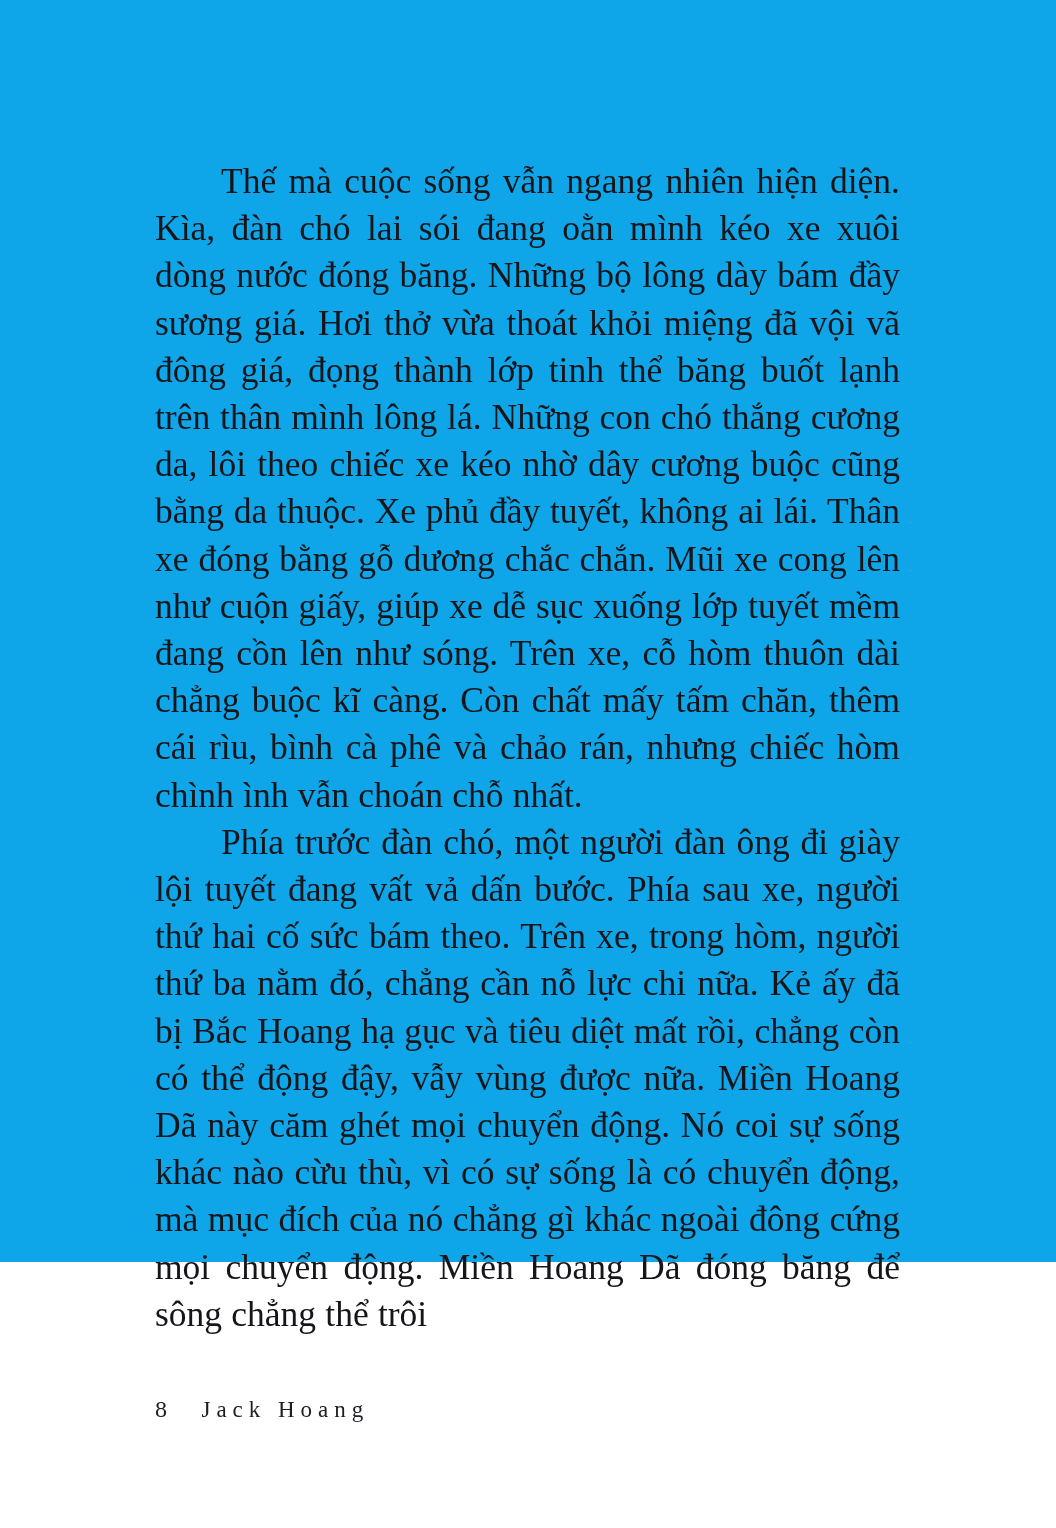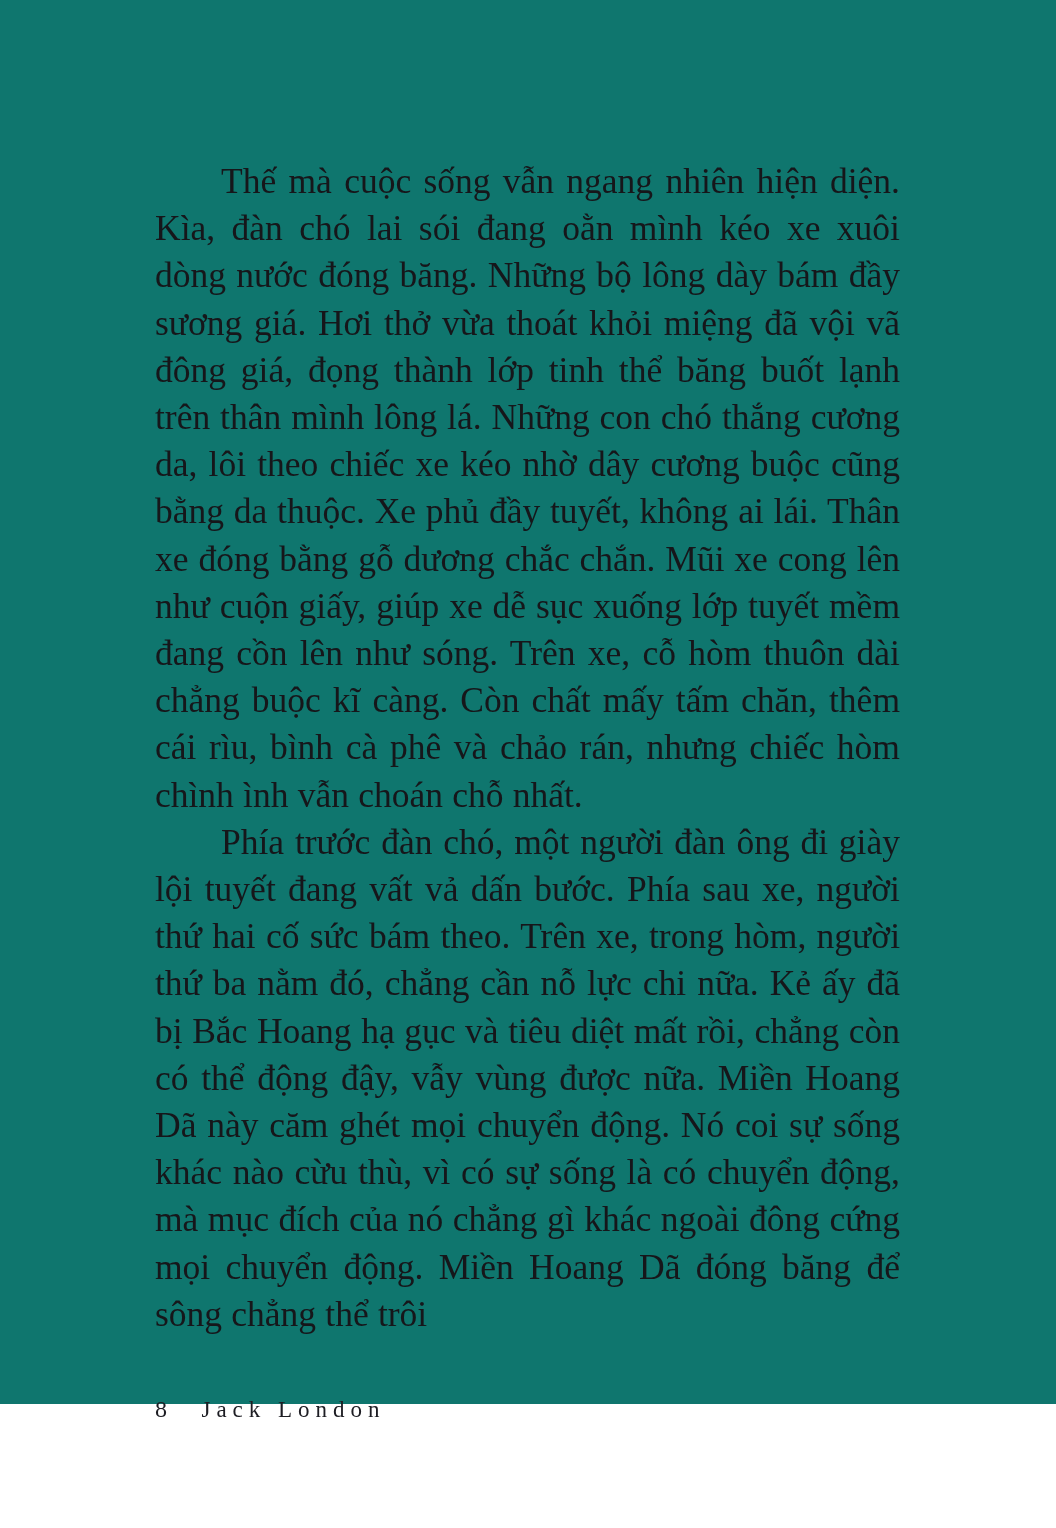--- a/index.html
+++ b/index.html
@@ -10,22 +10,22 @@
   body {
     background: #ffffff;
     width: 1056px;
     height: 1528px;
     overflow: hidden;
   }
 
   .page {
     position: relative;
     width: 1056px;
-    height: 1404px;
-    background: #0f766e;
+    height: 1262px;
+    background: #0ea5e9;
     box-sizing: border-box;
   }
 
   
   .text-block {
     position: absolute;
     left: 155px;
     top: 158px;
     width: 745px;
   }
@@ -76,16 +76,16 @@
   <div class="text-block">
 
     <p class="para">Thế mà cuộc sống vẫn ngang nhiên hiện diện. Kìa, đàn chó lai sói đang oằn mình kéo xe xuôi dòng nước đóng băng. Những bộ lông dày bám đầy sương giá. Hơi thở vừa thoát khỏi miệng đã vội vã đông giá, đọng thành lớp tinh thể băng buốt lạnh trên thân mình lông lá. Những con chó thắng cương da, lôi theo chiếc xe kéo nhờ dây cương buộc cũng bằng da thuộc. Xe phủ đầy tuyết, không ai lái. Thân xe đóng bằng gỗ dương chắc chắn. Mũi xe cong lên như cuộn giấy, giúp xe dễ sục xuống lớp tuyết mềm đang cồn lên như sóng. Trên xe, cỗ hòm thuôn dài chẳng buộc kĩ càng. Còn chất mấy tấm chăn, thêm cái rìu, bình cà phê và chảo rán, nhưng chiếc hòm chình ình vẫn choán chỗ nhất.</p>
 
     <p class="para">Phía trước đàn chó, một người đàn ông đi giày lội tuyết đang vất vả dấn bước. Phía sau xe, người thứ hai cố sức bám theo. Trên xe, trong hòm, người thứ ba nằm đó, chẳng cần nỗ lực chi nữa. Kẻ ấy đã bị Bắc Hoang hạ gục và tiêu diệt mất rồi, chẳng còn có thể động đậy, vẫy vùng được nữa. Miền Hoang Dã này căm ghét mọi chuyển động. Nó coi sự sống khác nào cừu thù, vì có sự sống là có chuyển động, mà mục đích của nó chẳng gì khác ngoài đông cứng mọi chuyển động. Miền Hoang Dã đóng băng để sông chẳng thể trôi</p>
 
   </div>
 
   <div class="footer">
     <span class="footer-folio">8</span>
-    <span class="footer-author">Jack London</span>
+    <span class="footer-author">Jack Hoang</span>
   </div>
 
 </div>
 
 </body></html>

